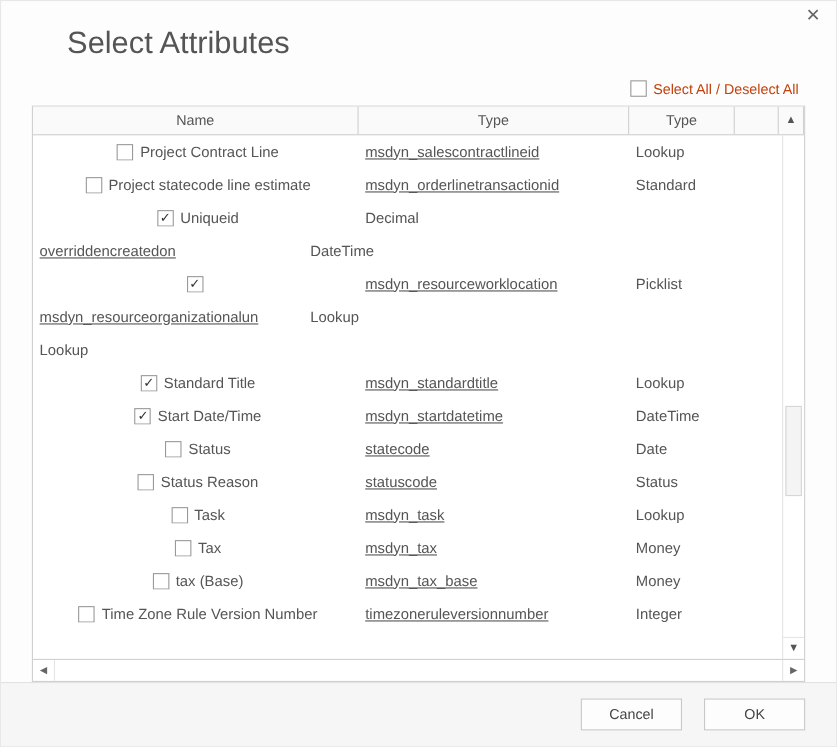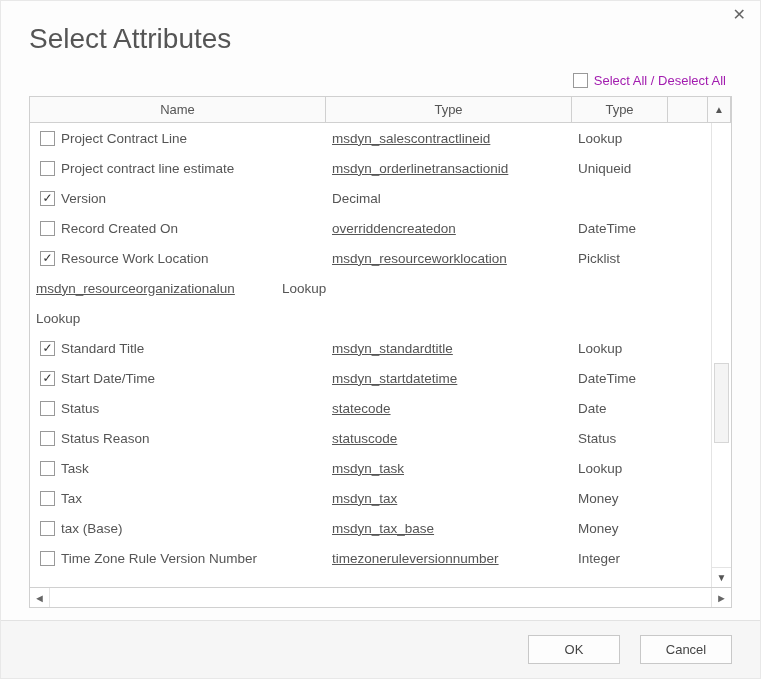--- a/index.html
+++ b/index.html
@@ -25,20 +25,21 @@
     font-size: 16px;
     color: #666;
     cursor: pointer;
     line-height: 1;
   }
   .title {
     font-size: 28px;
     font-weight: 300;
     color: #555;
     padding: 22px 0 14px 28px;
+    margin-left: 32px;
   }
   .topbar {
     display: flex;
     justify-content: flex-end;
     align-items: center;
     padding: 4px 34px 8px 0;
   }
   .chk {
     width: 15px; height: 15px;
     border: 1px solid #999;
@@ -46,24 +47,24 @@
     align-items: center;
     justify-content: center;
     font-size: 12px;
     line-height: 1;
     color: #333;
     margin-right: 6px;
     background: #fff;
     flex: 0 0 auto;
   }
   .chk.checked::before { content: "✓"; }
-  .sel-label { color: #a21caf; }
+  .sel-label { color: #c2410c; }
 
   .grid-wrap {
-    margin: 0 28px 12px 28px;
+    margin: 0 28px 0 28px;
     border: 1px solid #d0d0d0;
     flex: 1 1 auto;
     display: flex;
     flex-direction: column;
     min-height: 0;
     background: #fff;
   }
   .grid-head {
     display: flex;
     border-bottom: 1px solid #d0d0d0;
@@ -95,21 +96,21 @@
     overflow: hidden;
   }
   .row {
     display: flex;
     align-items: center;
     font-size: 13.5px;
     color: #555;
     height: 30px;
   }
   .row .cell { padding: 0 6px; overflow: hidden; white-space: nowrap; text-overflow: ellipsis; }
-  .row .cell.name { flex: 0 0 296px; display:flex; align-items:center; padding-left:10px; }
+  .row .cell.name { flex: 0 0 296px; display:flex; align-items:center; padding-left:10px;justify-content:center; }
   .row .cell.t1   { flex: 0 0 246px; text-decoration: underline; }
   .row .cell.t2   { flex: 0 0 96px; }
   .vtrack {
     flex: 0 0 20px;
     border-left: 1px solid #e4e4e4;
     position: relative;
     display: flex;
     flex-direction: column;
   }
   .vtrack .track-space { flex: 1 1 auto; position: relative; }
@@ -192,44 +193,39 @@
             <div class="cell name">
               <span class="chk"></span>
               <span>Project Contract Line</span>
             </div>
             <div class="cell t1">msdyn_salescontractlineid</div>
             <div class="cell t2">Lookup</div>
           </div>
           <div class="row">
             <div class="cell name">
               <span class="chk"></span>
-              <span>Project contract line estimate</span>
+              <span>Project statecode line estimate</span>
             </div>
             <div class="cell t1">msdyn_orderlinetransactionid</div>
-            <div class="cell t2">Uniqueid</div>
+            <div class="cell t2">Standard</div>
           </div>
           <div class="row">
             <div class="cell name">
               <span class="chk checked"></span>
-              <span>Version</span>
+              <span>Uniqueid</span>
             </div>
             <div class="cell t2">Decimal</div>
           </div>
           <div class="row">
-            <div class="cell name">
-              <span class="chk"></span>
-              <span>Record Created On</span>
-            </div>
             <div class="cell t1">overriddencreatedon</div>
             <div class="cell t2">DateTime</div>
           </div>
           <div class="row">
             <div class="cell name">
               <span class="chk checked"></span>
-              <span>Resource Work Location</span>
             </div>
             <div class="cell t1">msdyn_resourceworklocation</div>
             <div class="cell t2">Picklist</div>
           </div>
           <div class="row">
             <div class="cell t1">msdyn_resourceorganizationalun</div>
             <div class="cell t2">Lookup</div>
           </div>
           <div class="row">
             <div class="cell t2">Lookup</div>
@@ -310,17 +306,17 @@
     </div>
 
     <div class="hscroll">
       <div class="hbtn left">◄</div>
       <div class="hfill"></div>
       <div class="hbtn right">►</div>
     </div>
   </div>
 
   <div class="footer">
+    <div class="btn">Cancel</div>
     <div class="btn">OK</div>
-    <div class="btn">Cancel</div>
   </div>
 
 </div>
 
 </body></html>

